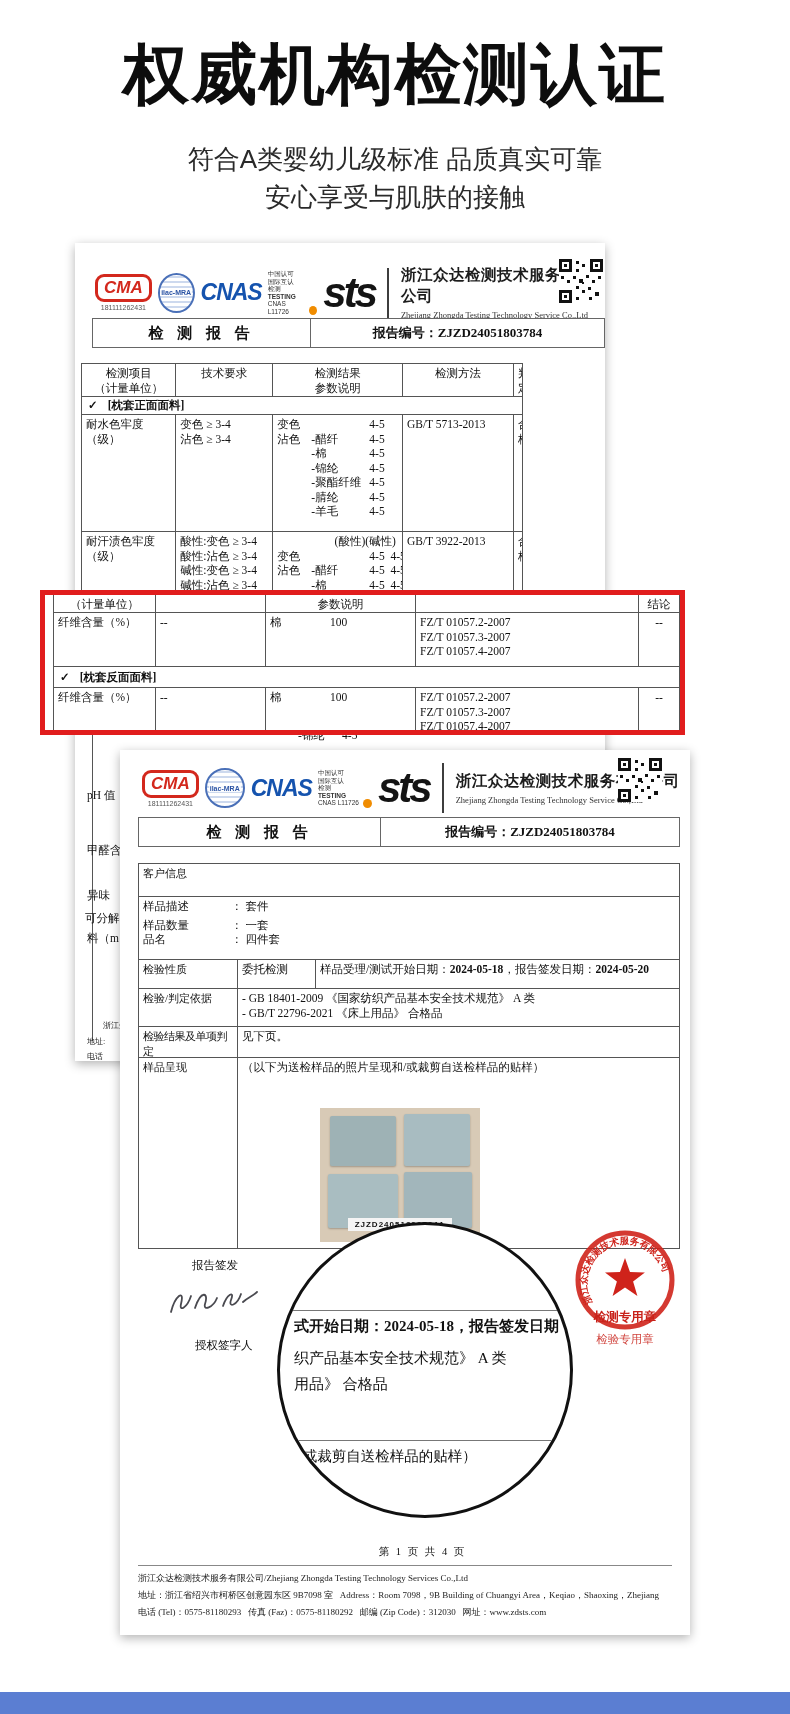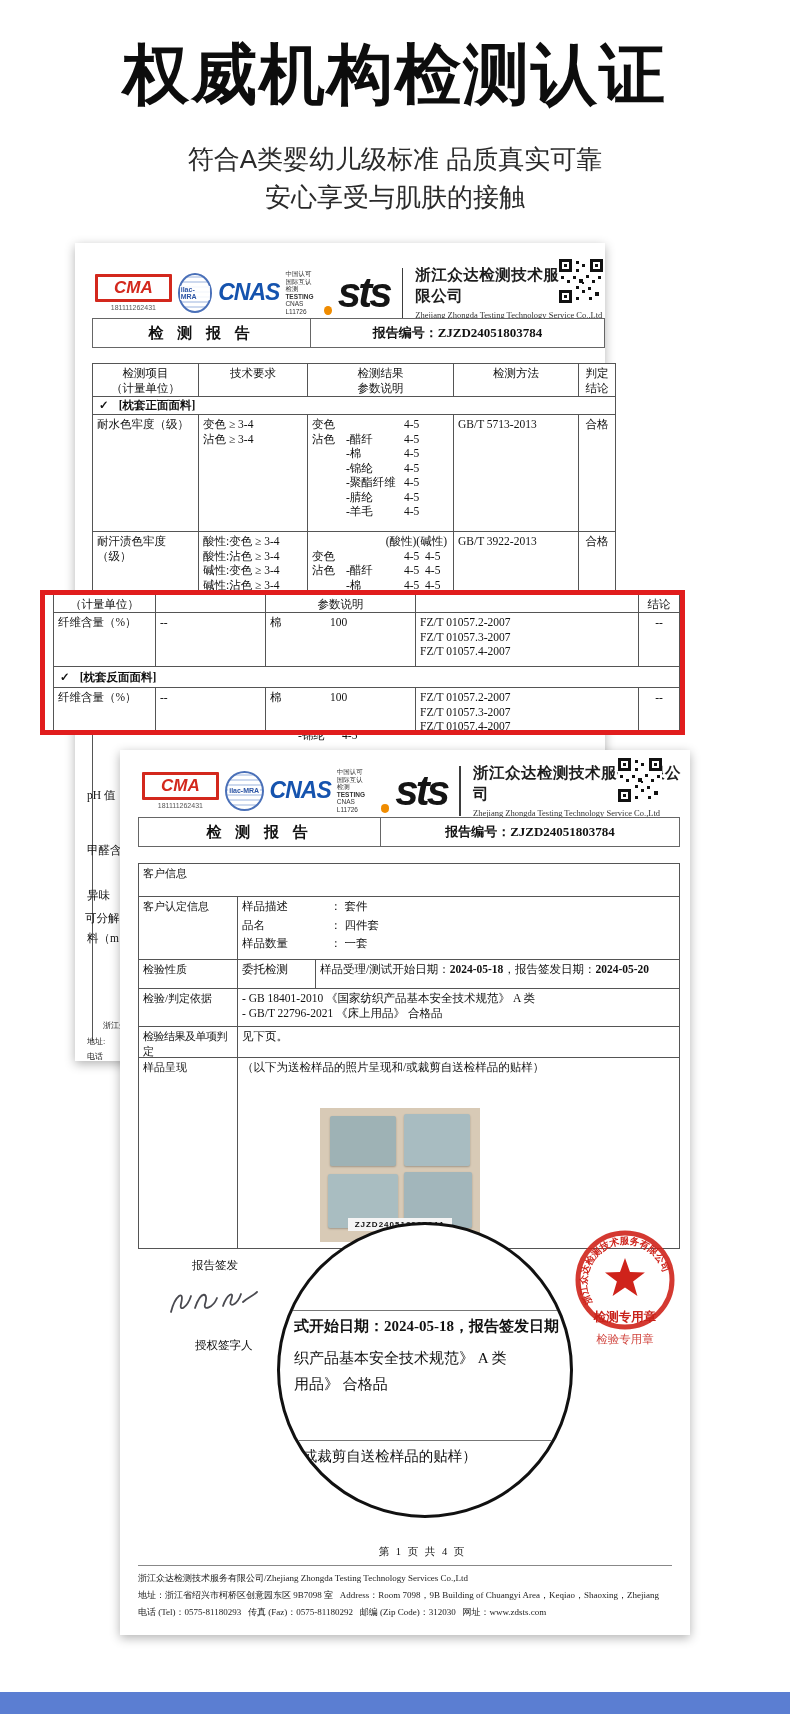--- a/index.html
+++ b/index.html
@@ -12,22 +12,22 @@
   .sub-title{position:absolute;left:0;right:0;top:140px;text-align:center;
     font-family:"Liberation Sans","DejaVu Sans",sans-serif;font-size:26px;
     color:#2a2a2a;line-height:38px;font-weight:500;}
   
   .card{position:absolute;background:#fff;box-shadow:0 3px 10px rgba(0,0,0,.30);}
   .card1{left:75px;top:243px;width:530px;height:818px;z-index:1;}
   .card2{left:120px;top:750px;width:570px;height:885px;z-index:40;}
   
   .logos{position:absolute;display:flex;align-items:center;gap:6px;}
   .cma-wrap{display:flex;flex-direction:column;align-items:center;}
-  .cma{border:3px solid #d3281d;border-radius:1px;color:#d3281d;font-weight:bold;
-       font-style:italic;font-size:17px;padding:1px 16px;font-family:"Liberation Sans",sans-serif;}
+  .cma{border:3px solid #d3281d;border-radius:9px;color:#d3281d;font-weight:bold;
+       font-style:italic;font-size:17px;padding:1px 6px;font-family:"Liberation Sans",sans-serif;}
   .cma-no{font-size:7px;color:#555;margin-top:2px;font-family:"Liberation Sans",sans-serif;}
   .ilac{width:40px;height:40px;border-radius:50%;border:2px solid #4a70b8;box-sizing:border-box;
         background:repeating-linear-gradient(0deg,#fff 0 3px,#cdd9ee 3px 5px);
         display:flex;align-items:center;justify-content:center;}
   .ilac span{font-size:7px;color:#2d55a5;font-weight:bold;background:rgba(255,255,255,.85);
         padding:0 1px;font-family:"Liberation Sans",sans-serif;}
   .cnas{color:#1553ae;font-weight:800;font-style:italic;font-size:23px;
         font-family:Liberation Sans, sans-serif;letter-spacing:-1px;}
   .cnas-side{font-size:6.5px;line-height:7.5px;color:#333;font-family:"Liberation Sans",sans-serif;}
   .dot{width:9px;height:9px;border-radius:50%;background:#f08c00;align-self:flex-end;margin:0 0 5px -2px;}
@@ -159,21 +159,21 @@
     </svg>
 
     <div class="rbar" style="left:17px;top:75px;width:513px;">
       <div class="rb-l" style="width:218px;">检 测 报 告</div>
       <div class="rb-r">
         <span>报告编号：</span>
           <span>ZJZD24051803784</span>
       </div>
     </div>
 
-    <div class="tbl" style="left:17px;top:120px;width:524px;">
+    <div class="tbl" style="left:6px;top:120px;width:442px;">
       <div class="tr" style="height:32px;">
         <div class="td hd" style="width:106px;">
             <div>检测项目</div>
             <div>（计量单位）</div>
           </div>
         <div class="td hd" style="width:109px;">
             <div>技术要求</div>
           </div>
         <div class="td hd" style="width:146px;">
             <div>检测结果</div>
@@ -392,47 +392,46 @@
         <span>报告编号：</span>
           <span>ZJZD24051803784</span>
       </div>
     </div>
 
     <div class="tbl" style="left:18px;top:113px;width:542px;">
       <div class="tr" style="height:32px;">
         <div class="td lbl" style="width:99px;">客户信息</div>
       </div>
       <div class="tr" style="height:62px;">
-        <div class="td lbl" style="width:99px;">客户认定信息</div>
         <div class="td" style="flex:1;">
           <div class="kv" style="margin-bottom:4px;">
               <span class="k">样品描述</span>
               <span>： 套件</span>
             </div>
+          <div class="kv">
+              <span class="k">样品数量</span>
+              <span>： 一套</span>
+            </div>
           <div class="kv" style="margin-bottom:4px;">
               <span class="k">品名</span>
               <span>： 四件套</span>
-            </div>
-          <div class="kv">
-              <span class="k">样品数量</span>
-              <span>： 一套</span>
             </div>
         </div>
       </div>
       <div class="tr" style="height:28px;">
         <div class="td lbl" style="width:99px;">检验性质</div>
         <div class="td" style="width:78px;">委托检测</div>
         <div class="td" style="flex:1;white-space:nowrap;">
           <span>样品受理/测试开始日期：</span><b>2024-05-18</b><span>，报告签发日期：</span><b>2024-05-20</b>
         </div>
       </div>
       <div class="tr" style="height:37px;">
         <div class="td lbl" style="width:99px;">检验/判定依据</div>
         <div class="td" style="flex:1;">
-          <div>- GB 18401-2010 《国家纺织产品基本安全技术规范》 A 类</div>
+          <div>- GB 18401-2009 《国家纺织产品基本安全技术规范》 A 类</div>
             <div>- GB/T 22796-2021 《床上用品》 合格品</div>
         </div>
       </div>
       <div class="tr" style="height:30px;justify-content:space-between;">
         <div class="td lbl" style="width:99px;letter-spacing:-.5px;">检验结果及单项判定</div>
         <div class="td" style="flex:1;">见下页。</div>
       </div>
       <div class="tr" style="height:190px;">
         <div class="td lbl" style="width:99px;">样品呈现</div>
         <div class="td" style="flex:1;">（以下为送检样品的照片呈现和/或裁剪自送检样品的贴样）</div>

